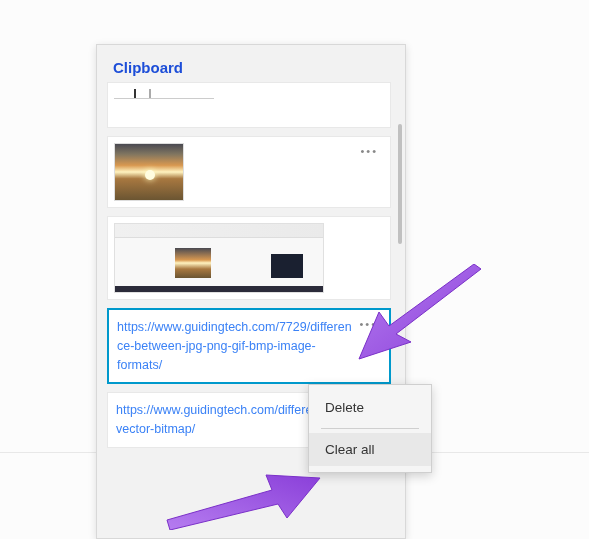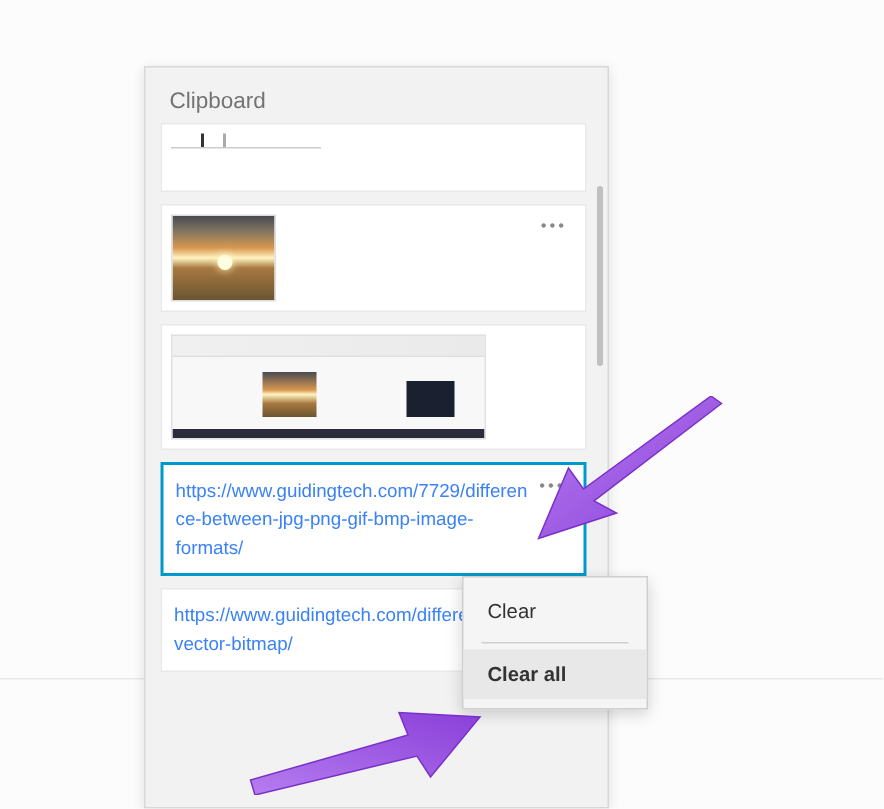--- a/index.html
+++ b/index.html
@@ -25,23 +25,23 @@
       top: 44px;
       width: 310px;
       height: 495px;
       background: #f2f2f2;
       border: 1px solid #d8d8d8;
       box-shadow: 0 2px 8px rgba(0,0,0,0.12);
       padding: 10px 0 10px 10px;
     }
     .panel-title {
       font-size: 15px;
-      color: #737373;
+      color: #1d4ed8;
       padding: 4px 6px 10px 6px;
-      font-weight: 400;
+      font-weight: 700;
     }
     .items-scroll {
       position: relative;
       height: 440px;
       padding-right: 14px;
     }
     .scrollbar-track {
       position: absolute;
       right: 3px;
       top: 42px;
@@ -157,21 +157,20 @@
       z-index: 50;
     }
     .menu-item {
       padding: 9px 16px;
       font-size: 13.5px;
       color: #333;
       cursor: pointer;
     }
     .menu-item.selected {
       background: #e8e8e8;
-      font-weight: bold;
     }
     .menu-divider {
       height: 1px;
       background: #cfcfcf;
       margin: 4px 12px;
     }
     .arrow {
       position: absolute;
       z-index: 60;
     }
@@ -215,21 +214,21 @@
     </div>
 
     <div class="clip-item">
       <div class="clip-text">https://www.guidingtech.com/difference-vector-bitmap/</div>
     </div>
 
   </div>
 </div>
 
 <div class="context-menu">
-  <div class="menu-item">Clear</div>
+  <div class="menu-item">Delete</div>
   <div class="menu-divider"></div>
   <div class="menu-item selected">Clear all</div>
 </div>
 
 <div class="arrow" style="left:356px; top:264px;">
   <svg width="130" height="100" viewBox="0 0 130 100">
     <defs>
       <linearGradient id="ag1" x1="0" y1="0" x2="1" y2="1">
         <stop offset="0%" stop-color="#b67df0"></stop>
         <stop offset="100%" stop-color="#8a3fd9"></stop>

